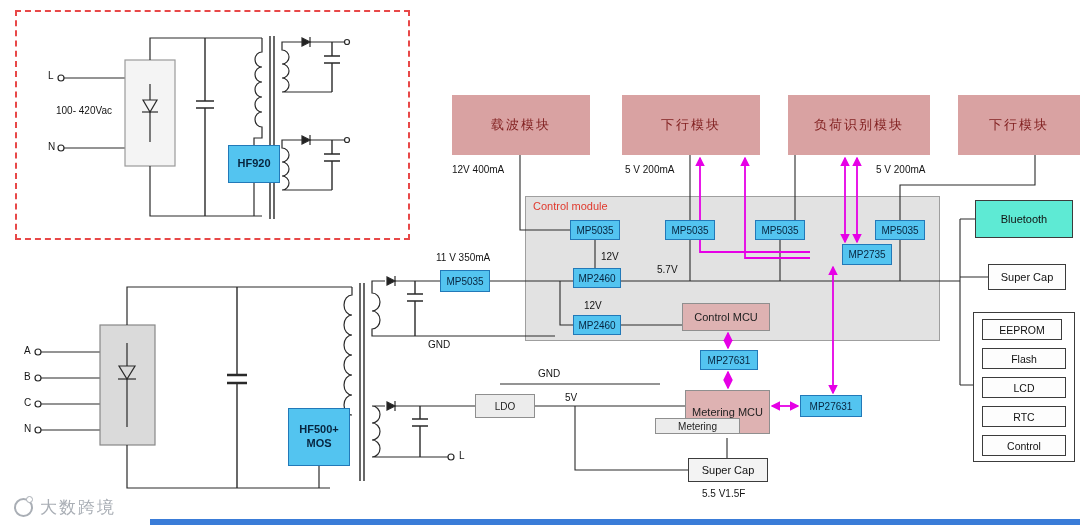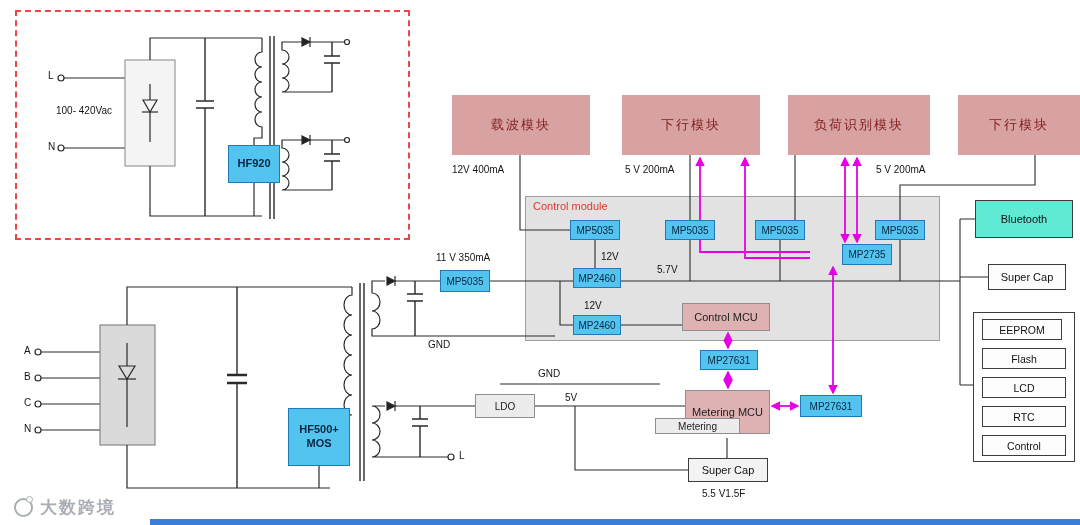--- a/index.html
+++ b/index.html
@@ -22,21 +22,21 @@
              justify-content:center;font-size:11px;color:#111}
   .gray-box{background:#ececec;border:1px solid #8f8f8f;display:flex;align-items:center;
             justify-content:center;font-size:10px;color:#222}
   .bt{background:#5eead4}
   .periph-group{background:#fff;border:1px solid #3c3c3c}
   .lbl{font-size:10px;color:#141414;white-space:nowrap}
   .wm{display:flex;align-items:center;gap:7px;color:#a9aeb5}
   .wm-icon{width:19px;height:19px;border:2.5px solid #a9aeb5;border-radius:50%;position:relative}
   .wm-icon::after{content:"";position:absolute;right:-2px;top:-4px;width:5px;height:5px;
                   border:1.5px solid #a9aeb5;border-radius:50%;background:#fff}
-  .wm-text{font-size:17px;font-weight:bold;letter-spacing:2px}
+  .wm-text{font-size:17px;font-weight:normal;letter-spacing:2px}
   .bottom-bar{background:#3a7cd8}
   svg.wires{position:absolute;left:0;top:0;pointer-events:none}
 </style>
 </head>
 <body>
 
 <div class="stage">
 
   <div class="abs z1 dashed" style="left:15px;top:10px;width:395px;height:230px"></div>
 

